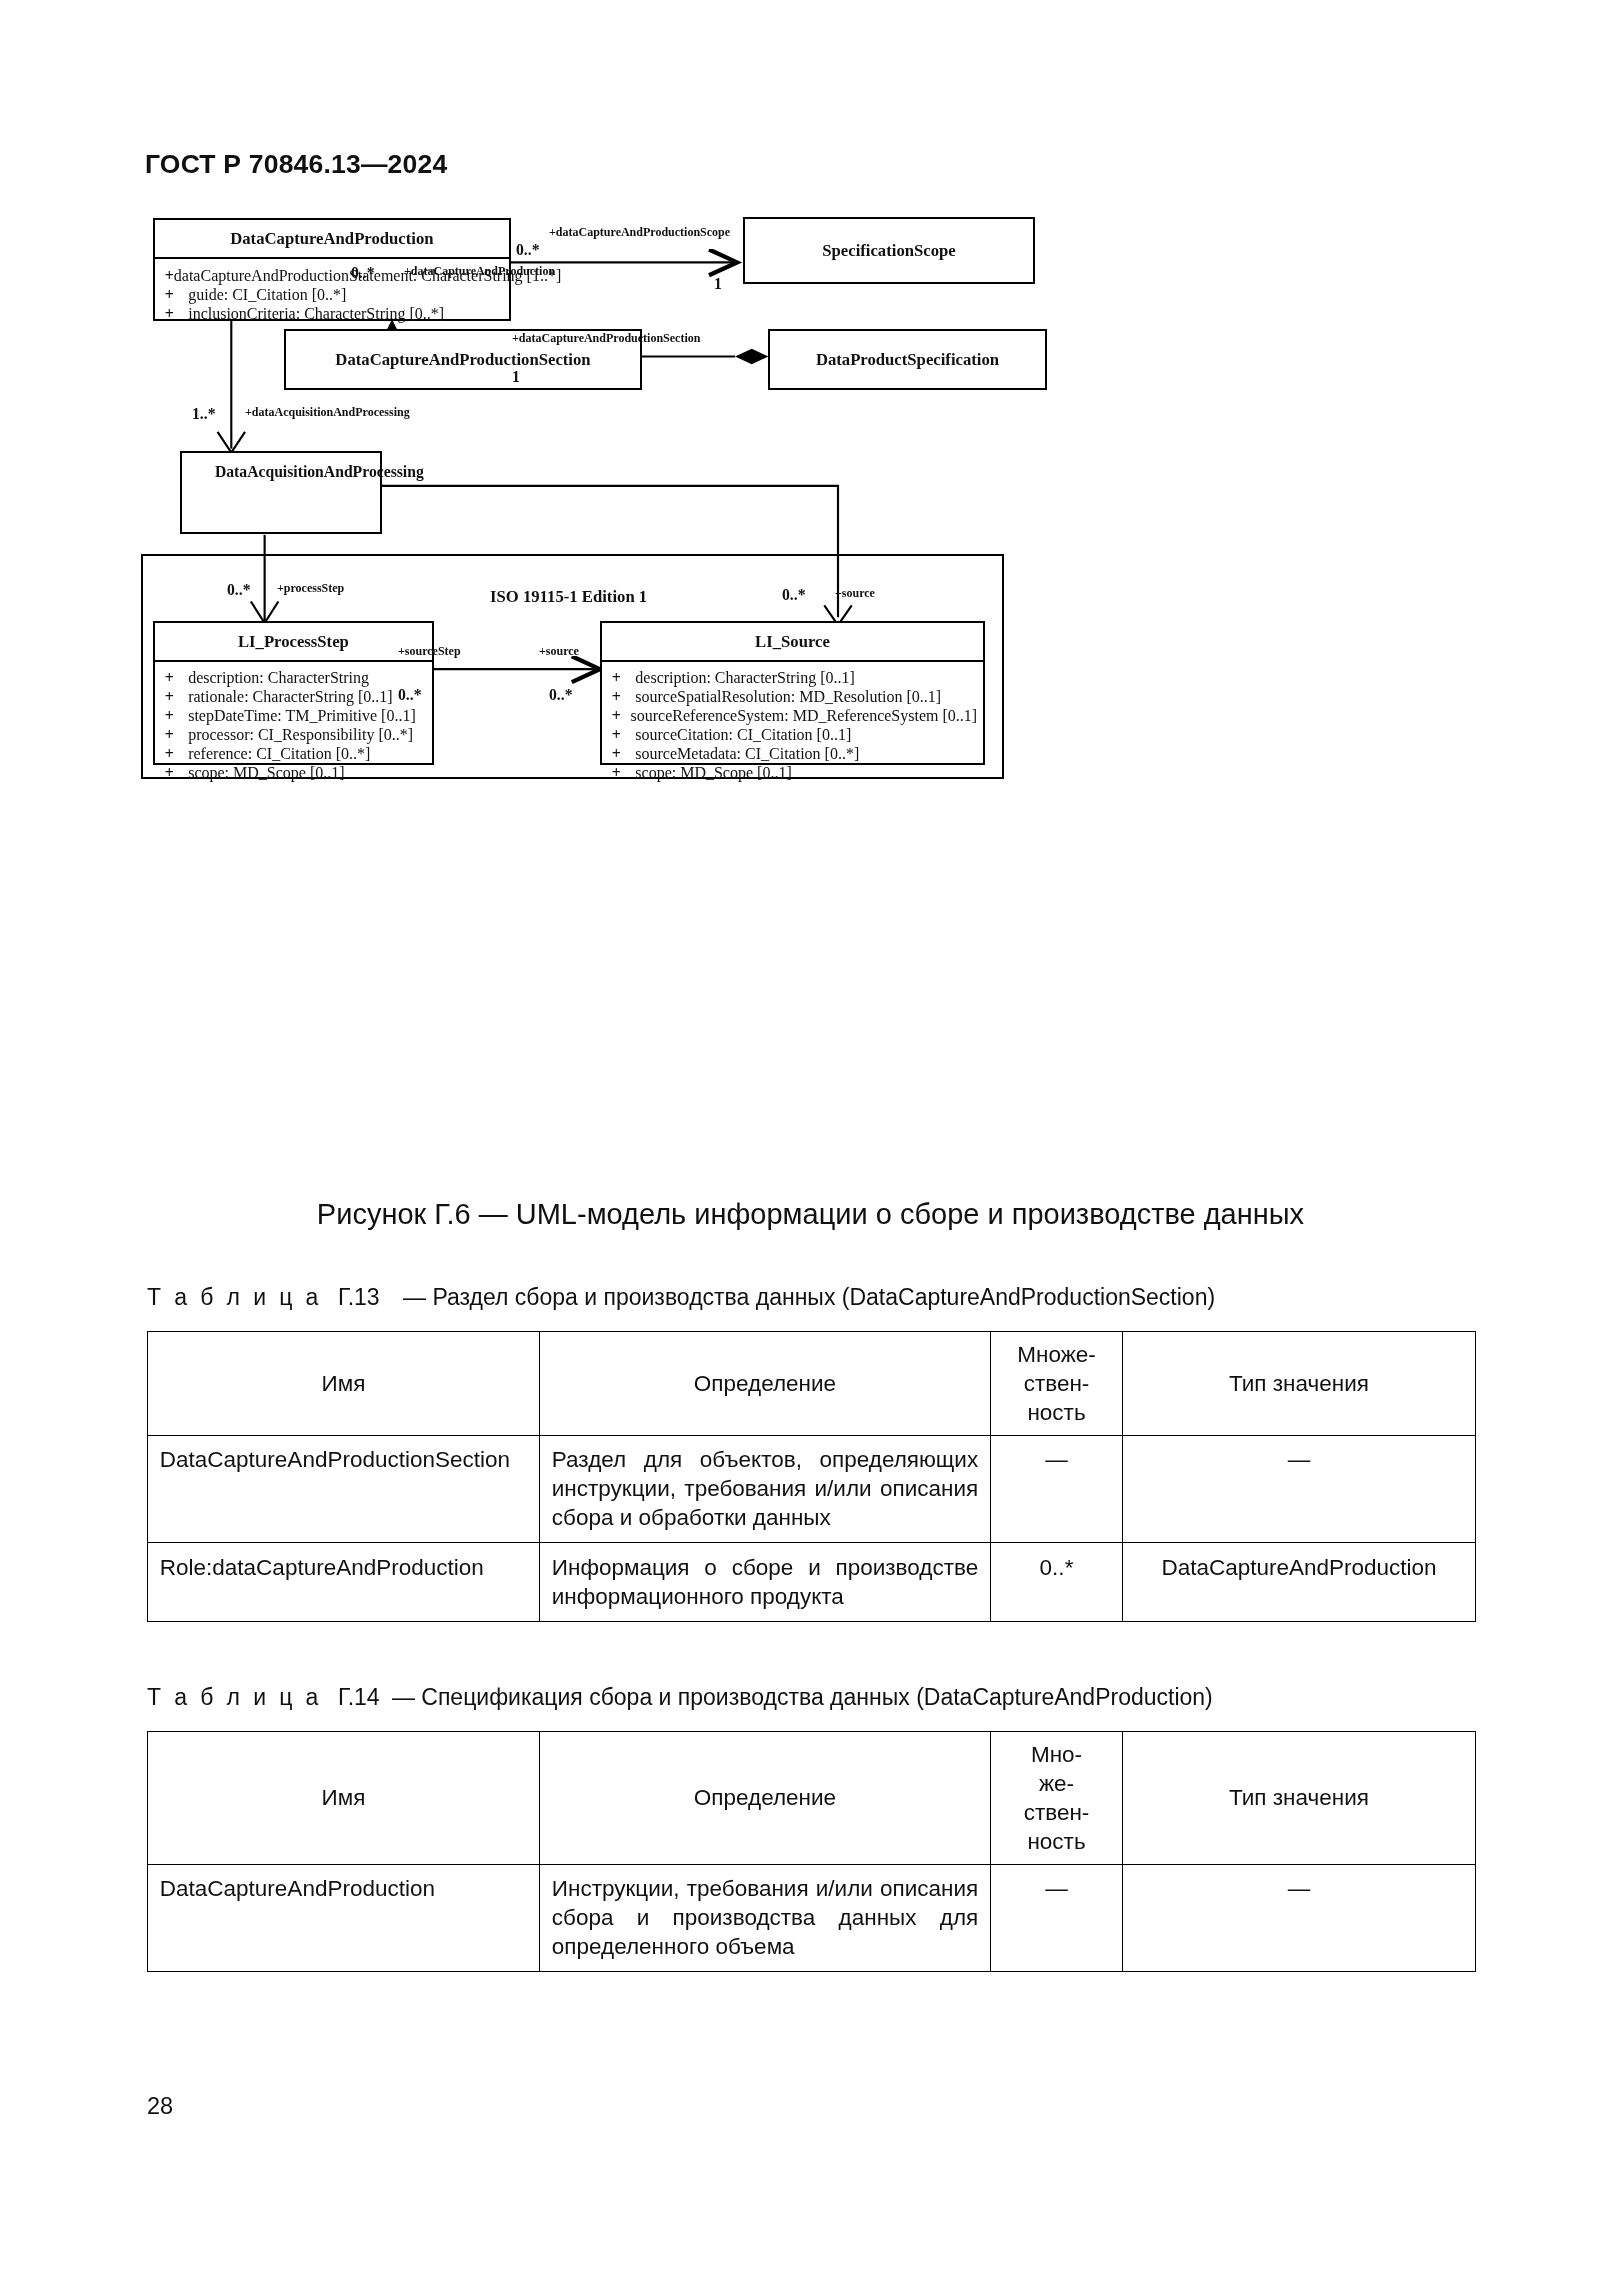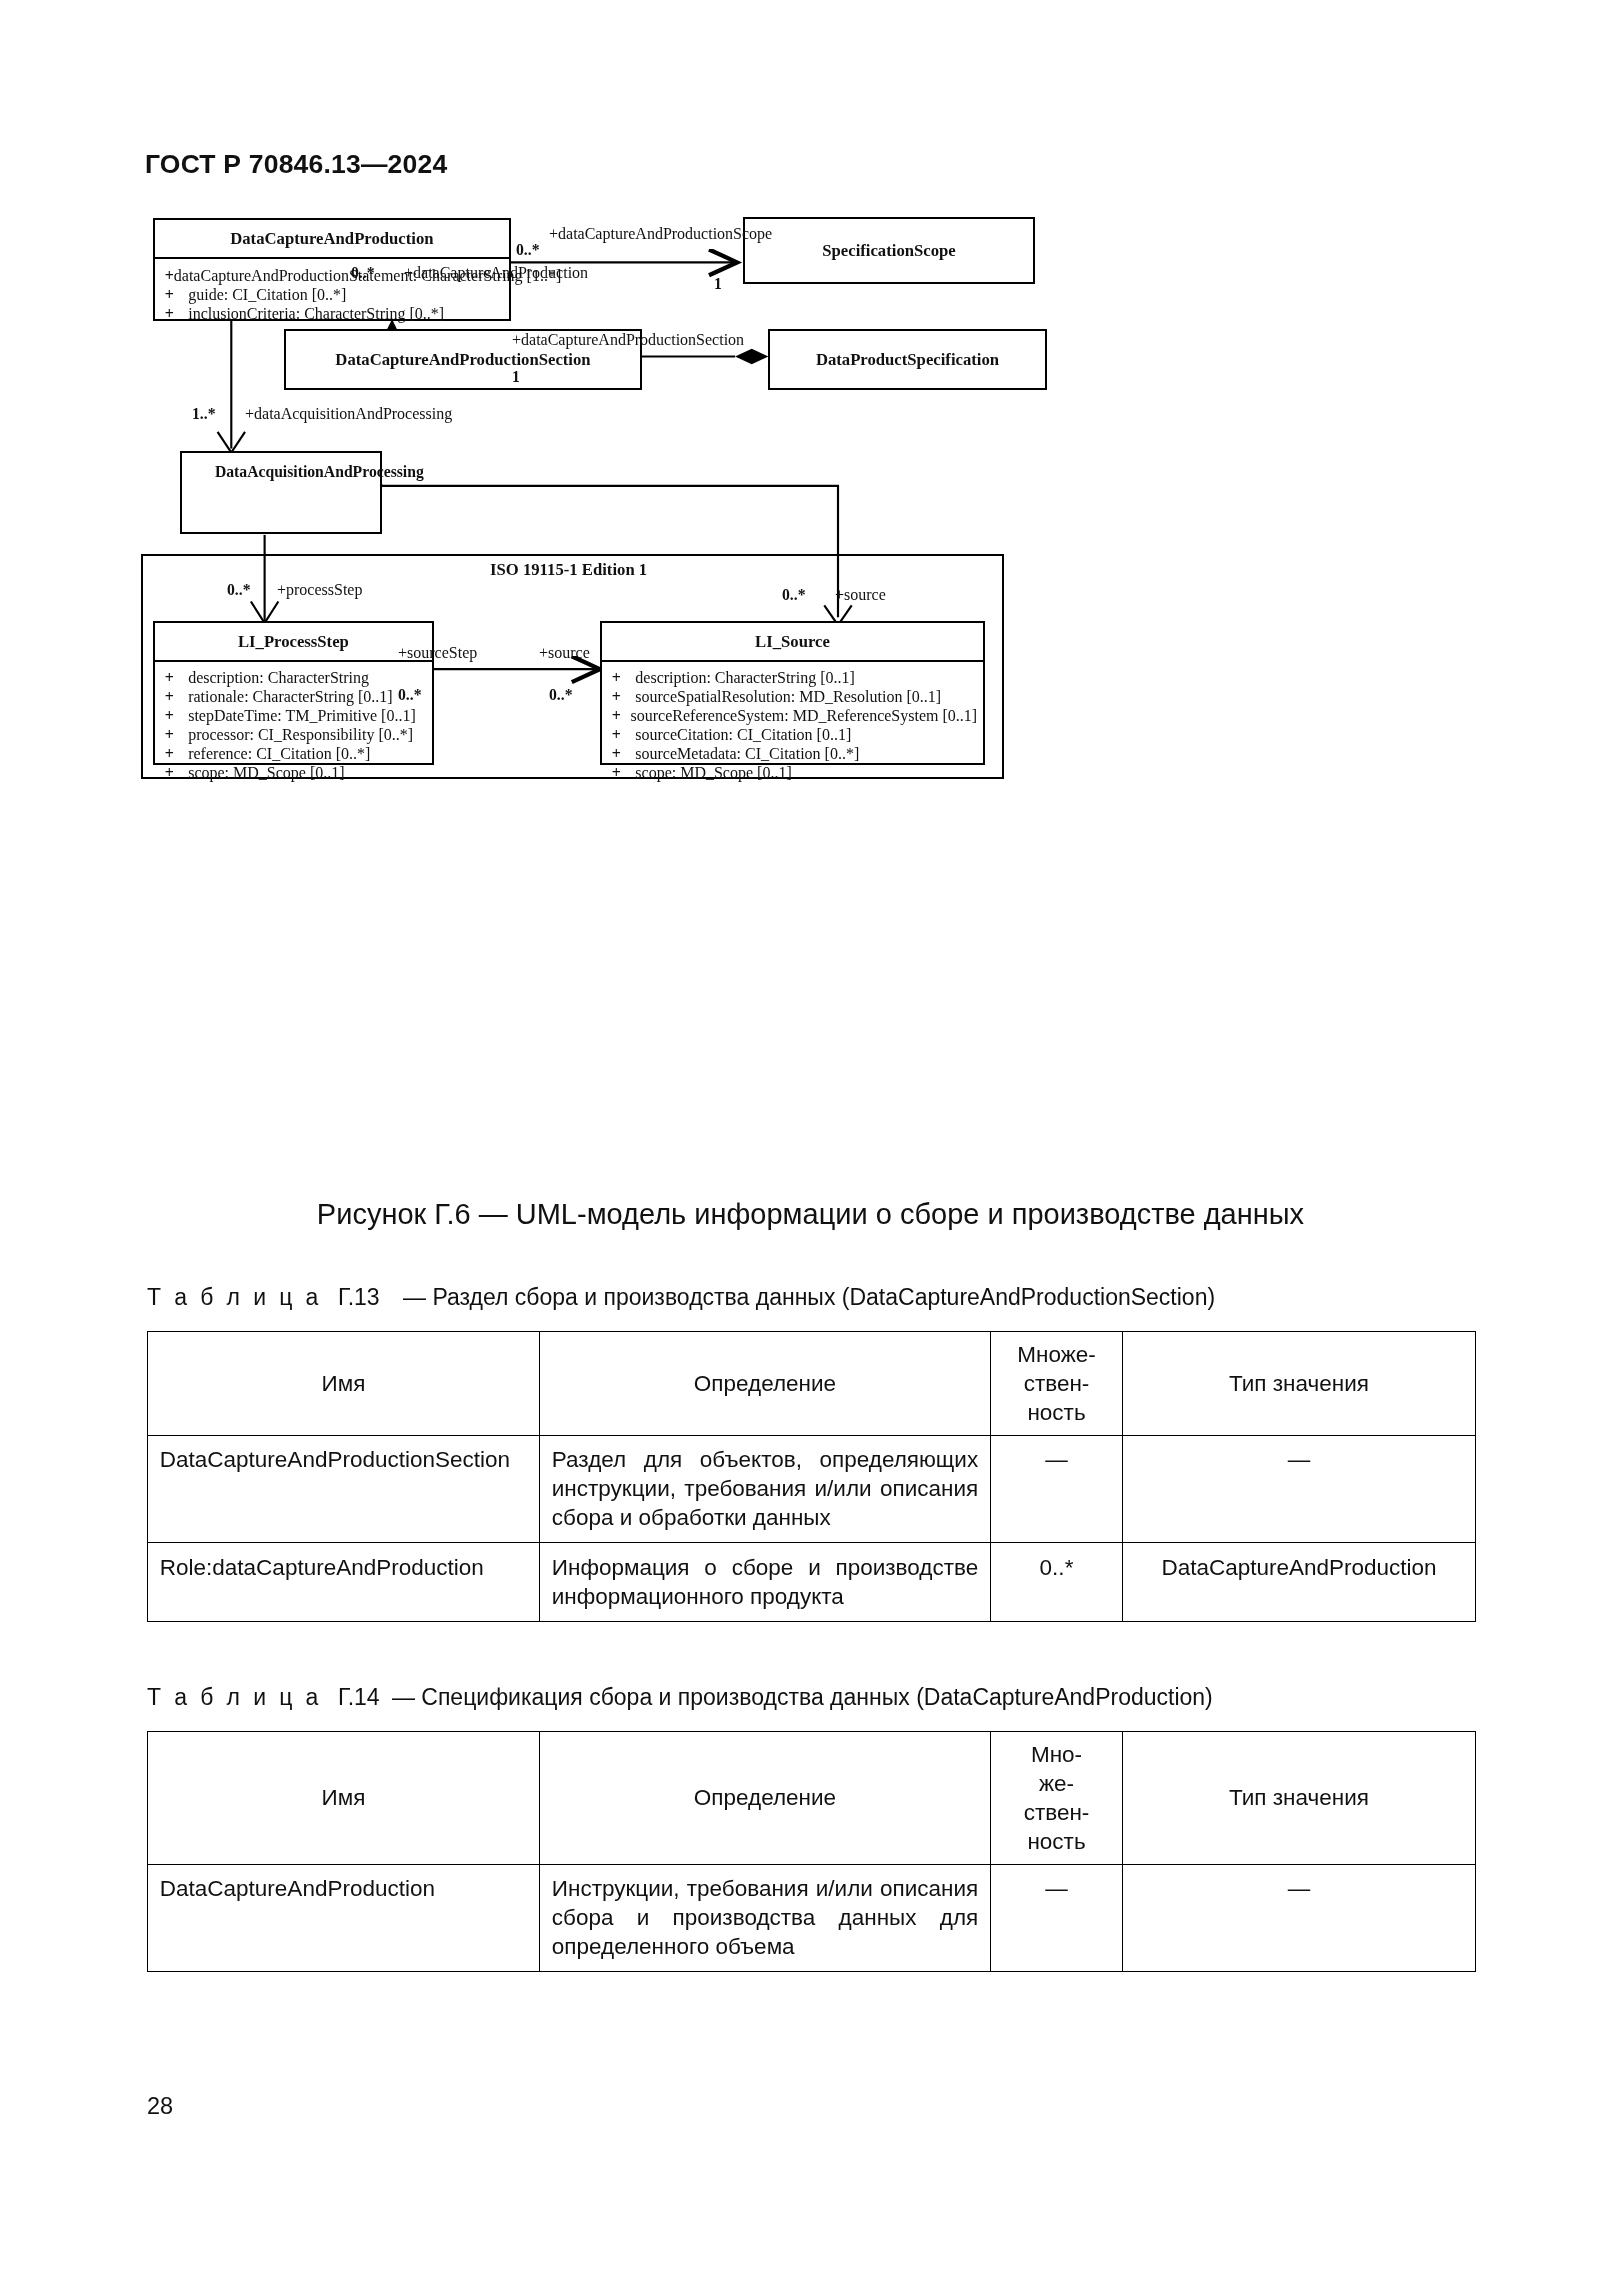--- a/index.html
+++ b/index.html
@@ -14,21 +14,21 @@
 
   
   .uml{position:absolute;left:147px;top:221px;width:1333px;height:961px;font-family:"Liberation Serif",serif;}
   .uml svg{position:absolute;left:0;top:0;}
   .cls{position:absolute;border:2px solid #000;background:#fff;box-sizing:border-box;}
   .cls .name{text-align:center;font-weight:bold;font-size:16.7px;padding:8.8px 3.9px 7.8px;font-family:"Liberation Serif",serif;}
   .cls .divider{border-top:2px solid #000;}
   .cls .attrs{padding:6.9px 5.9px 7.8px 9.8px;}
   .cls .attr{font-size:16px;line-height:19px;white-space:nowrap;display:flex;font-family:"Liberation Serif",serif;}
   .cls .attr .vis{width:23.5px;display:inline-block;font-weight:bold;}
-  .lbl{position:absolute;font-size:16px;white-space:nowrap;font-family:"Liberation Serif",serif;font-weight:normal;}
+  .lbl{position:absolute;font-size:12px;white-space:nowrap;font-family:"Liberation Serif",serif;font-weight:bold;}
   .mult{position:absolute;font-size:15.7px;white-space:nowrap;font-family:"Liberation Serif",serif;font-weight:bold;}
   .pkg{position:absolute;border:2px solid #000;box-sizing:border-box;background:transparent;}
   .pkg-title{position:absolute;font-size:16.7px;font-weight:bold;font-family:"Liberation Serif",serif;white-space:nowrap;}
 
   
   .fig-caption{position:absolute;left:0;right:0;top:1198px;text-align:center;font-size:29px;}
 
   
   .tbl-caption{position:absolute;font-size:23px;white-space:nowrap;}
   .tbl-caption .sp{letter-spacing:3.4px;}
@@ -119,21 +119,21 @@
 
     <div class="cls" style="left:621px;top:108px;width:279px;height:61px;display:flex;align-items:center;justify-content:center;">
       <div class="name" style="padding:0;">DataProductSpecification</div>
     </div>
 
     <div class="cls" style="left:33px;top:230px;width:202px;height:83px;padding-left:29px;">
       <div class="name" style="font-size:15.7px;padding-top:9.8px;">DataAcquisitionAndProcessing</div>
     </div>
 
     <div class="pkg" style="left:-5.9px;top:333px;width:863px;height:225px;"></div>
-    <div class="pkg-title" style="left:343px;top:339px;">ISO 19115-1 Edition 1</div>
+    <div class="pkg-title" style="left:343px;top:366px;">ISO 19115-1 Edition 1</div>
 
     <div class="cls" style="left:5.9px;top:400px;width:281px;height:144px;">
       <div class="name">LI_ProcessStep</div>
       <div class="divider"></div>
       <div class="attrs">
         <div class="attr">
             <span class="vis">+</span>
             <span>description: CharacterString</span>
           </div>
         <div class="attr">

